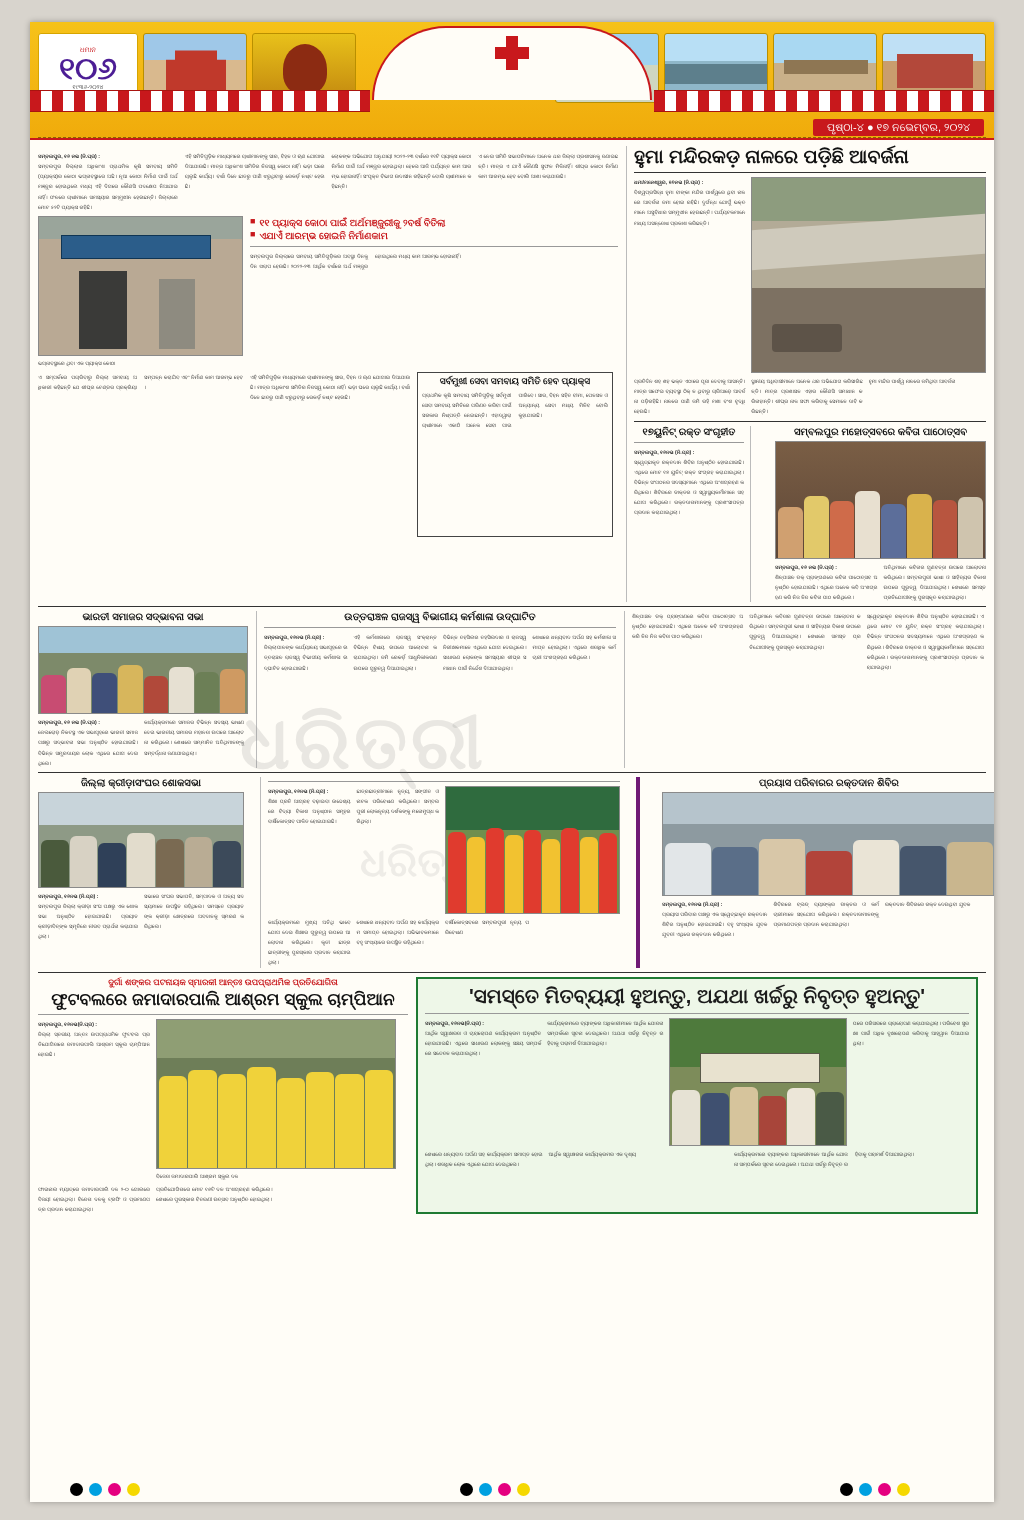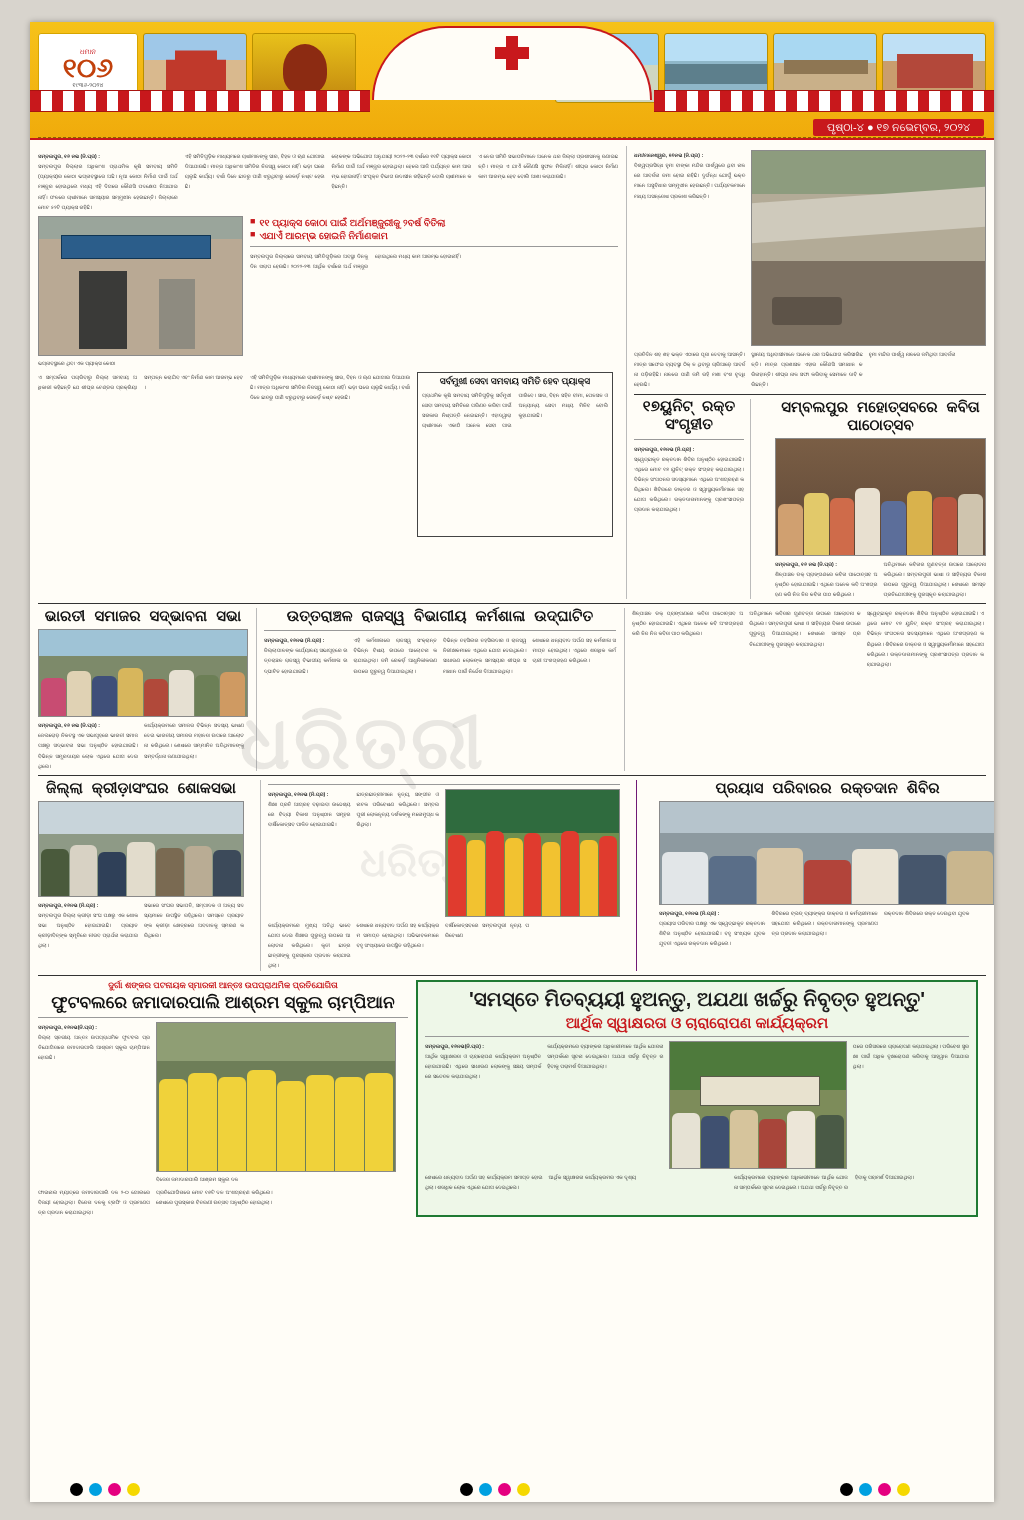--- a/index.html
+++ b/index.html
@@ -23,21 +23,21 @@
     background:linear-gradient(#f6c21a,#f0ab0b);
     border-bottom:2px solid #c8181c;
     overflow:hidden;
   }
   .mh-strip { position:absolute; left:0; right:0; top:0; height:92px; display:flex; align-items:center; padding:5px 8px; gap:5px;}
   .mh-logo {
     width:100px;height:70px;background:#fff;border:1px solid #d6a500;border-radius:3px;
     display:flex;flex-direction:column;align-items:center;justify-content:center;line-height:1;
   }
   .mh-logo .l1 { font-size:7px;color:#c8181c;}
-  .mh-logo .l2 { font-size:27px;color:#c2410c;font-weight:bold;font-family:Liberation Serif, serif;}
+  .mh-logo .l2 { font-size:31px;color:#4c1d95;font-weight:bold;font-family:Liberation Serif, serif;}
   .mh-logo .l3 { font-size:6px;color:#333;}
   .mh-photo { width:104px;height:70px;border:1px solid #b98f00;border-radius:3px;overflow:hidden;position:relative;}
   .p1 { background:linear-gradient(#9fc8e8 0 38%, #d9b98e 38% 100%); }
   .p1:after{content:"";position:absolute;left:22px;top:12px;width:60px;height:46px;background:#c0392b;clip-path:polygon(0 100%,0 30%,15% 30%,15% 10%,85% 10%,85% 30%,100% 30%,100% 100%);}
   .p2 { background:linear-gradient(#e8c11a,#c2870f); }
   .p2:after{content:"";position:absolute;left:30px;top:10px;width:44px;height:50px;border-radius:50% 50% 40% 40%;background:#8c2b12;}
   .p3 { background:linear-gradient(#9fd2f0 0 45%,#cfd6c0 45% 100%); }
   .p3:after{content:"";position:absolute;left:32px;top:16px;width:40px;height:44px;background:#e8e4d8;border-radius:50% 50% 0 0;}
   .p4 { background:linear-gradient(#b8dff5 0 40%, #8fb7c9 40% 100%); }
   .p4:after{content:"";position:absolute;left:0;top:30px;width:100%;height:20px;background:#5d7f8c;}
@@ -82,21 +82,21 @@
     background:#c8181c;color:#fff;font-size:11px;padding:2px 14px;border-radius:2px;
     white-space:nowrap;
   }
   .mh-rule { position:absolute;left:8px;right:8px;bottom:0;height:0;border-top:1px dashed #8a6a00;}
 
   
   .body-area { position:relative; padding:6px 8px 0 8px; }
   .hl { font-weight:bold; color:#111; }
   .hl.big { font-size:29px; letter-spacing:.3px; }
   .hl.mid { font-size:19px; }
-  .hl.sm  { font-size:15px;font-family:Liberation Mono, monospace; }
+  .hl.sm  { font-size:10px; }
   .txt {
     font-size:5.2px; line-height:1.95; color:#2b2b2b; text-align:justify;
     word-break:break-all;
   }
   .cols2 { column-count:2; column-gap:7px; }
   .cols3 { column-count:3; column-gap:7px; }
   .rule { border-top:1px solid #333; margin:4px 0; }
   .rule.thin { border-top:1px solid #999; }
 
   
@@ -219,20 +219,21 @@
           <div style="width:196px;">
             <div class="boxed" style="height:165px;">
               <div class="hl" style="font-size:9px;text-align:center;margin-bottom:3px;">ସର୍ବମୁଖୀ ସେବା ସମବାୟ ସମିତି ହେବ ପ୍ୟାକ୍ସ</div>
               <div class="txt cols2" style="height:136px;">ପ୍ରାଥମିକ କୃଷି ସମବାୟ ସମିତିଗୁଡ଼ିକୁ ସର୍ବମୁଖୀ ସେବା ସମବାୟ ସମିତିରେ ପରିଣତ କରିବା ପାଇଁ ସରକାର ନିଷ୍ପତ୍ତି ନେଇଛନ୍ତି। ଏହାଦ୍ୱାରା ଚାଷୀମାନେ ଏକାଠି ଅନେକ ସେବା ପାଇପାରିବେ। ସାର, ବିହନ ସହିତ ବୀମା, ପେନସନ ଓ ଅନ୍ୟାନ୍ୟ ସେବା ମଧ୍ୟ ମିଳିବ ବୋଲି କୁହାଯାଇଛି।</div>
             </div>
           </div>
         </div>
       </div>
 
       <div style="width:360px;border-left:1px solid #bbb;padding-left:7px;">
+        <div class="hl mid" style="border-bottom:1px solid #333;padding-bottom:4px;">ହୁମା ମନ୍ଦିରକଡ଼ ନାଳରେ ପଡ଼ିଛି ଆବର୍ଜନା</div>
         <div style="display:flex;gap:6px;margin-top:4px;">
           <div style="width:112px;">
             <div class="txt" style="font-weight:bold;">ଧମା/ମନେଶ୍ୱର, ୧୬ନଭ (ନି.ପ୍ର) :</div>
             <div class="txt">ବିଶ୍ୱପ୍ରସିଦ୍ଧ ହୁମା ବାଙ୍କା ମନ୍ଦିର ପାର୍ଶ୍ୱରେ ଥିବା ନାଳରେ ଆବର୍ଜନା ଜମା ହୋଇ ରହିଛି। ଦୁର୍ଗନ୍ଧ ଯୋଗୁଁ ଭକ୍ତମାନେ ଅସୁବିଧାର ସମ୍ମୁଖୀନ ହେଉଛନ୍ତି। ପର୍ଯ୍ୟଟକମାନେ ମଧ୍ୟ ଅସନ୍ତୋଷ ପ୍ରକାଶ କରିଛନ୍ତି।</div>
           </div>
           <div style="width:236px;">
             <div class="ph" style="height:196px;background:linear-gradient(#8d9c7e 0 22%, #b3ab97 22% 100%);">
               <div style="position:absolute;left:0;top:44px;width:100%;height:40px;background:#cfcabc;transform:skewY(-4deg);"></div>
               <div style="position:absolute;left:0;bottom:0;width:100%;height:84px;background:#7d7162;"></div>
               <div style="position:absolute;left:20px;bottom:20px;width:70px;height:28px;background:#5d5348;border-radius:4px;"></div>
@@ -412,21 +413,21 @@
             </div>
           <div style="width:84px;">
               <div class="txt">ଶେଷରେ ଧନ୍ୟବାଦ ଅର୍ପଣ ସହ କାର୍ଯ୍ୟକ୍ରମ ସମାପ୍ତ ହୋଇଥିଲା। ଅଭିଭାବକମାନେ ବହୁ ସଂଖ୍ୟାରେ ଉପସ୍ଥିତ ରହିଥିଲେ।</div>
             </div>
           <div style="width:178px;">
               <div class="txt cols2">ବାର୍ଷିକୋତ୍ସବରେ ସମ୍ବଲପୁରୀ ନୃତ୍ୟ ପରିବେଷଣ</div>
             </div>
         </div>
       </div>
 
-      <div style="width:360px;border-left:1px solid #701a75;padding-left:22px;">
+      <div style="width:360px;border-left:4px solid #701a75;padding-left:22px;">
         <div class="hl sm" style="text-align:center;">ପ୍ରୟାସ ପରିବାରର ରକ୍ତଦାନ ଶିବିର</div>
         <div class="ph" style="height:104px;margin-top:3px;background:linear-gradient(#b6c4cc 0 30%,#8d9aa0 30% 100%);">
           <div class="people">
             <i style="height:82%;background:#e2e6e8"></i>
               <i style="height:76%;background:#5a6e88"></i>
             <i style="height:88%;background:#d8c7a8"></i>
               <i style="height:70%;background:#b2443a"></i>
             <i style="height:86%;background:#eae4d6"></i>
               <i style="height:78%;background:#46566c"></i>
             <i style="height:84%;background:#c9b68e"></i>
@@ -481,21 +482,20 @@
               <div class="txt">ଫାଇନାଲ ମ୍ୟାଚ୍‌ରେ ଜମାଦାରପାଲି ଦଳ ୨-୦ ଗୋଲରେ ବିଜୟୀ ହୋଇଥିଲା। ବିଜେତା ଦଳକୁ ଟ୍ରଫି ଓ ପ୍ରମାଣପତ୍ର ପ୍ରଦାନ କରାଯାଇଥିଲା।</div>
             </div>
           <div style="width:240px;">
               <div class="txt cols2">ପ୍ରତିଯୋଗିତାରେ ମୋଟ ୧୬ଟି ଦଳ ଅଂଶଗ୍ରହଣ କରିଥିଲେ। ଶେଷରେ ପୁରସ୍କାର ବିତରଣୀ ଉତ୍ସବ ଅନୁଷ୍ଠିତ ହୋଇଥିଲା।</div>
             </div>
         </div>
       </div>
 
       <div class="adbox" style="width:562px;padding:5px 7px;">
         <div class="hl" style="font-size:20px;text-align:center;color:#1b1b1b;line-height:1.25;">'ସମସ୍ତେ ମିତବ୍ୟୟୀ ହୁଅନ୍ତୁ, ଅଯଥା ଖର୍ଚ୍ଚରୁ ନିବୃତ୍ତ ହୁଅନ୍ତୁ'</div>
-        <div class="hl" style="font-size:15px;text-align:center;color:#c8181c;margin-top:2px;">ଆର୍ଥିକ ସ୍ୱାକ୍ଷରତା ଓ ଚାରାରୋପଣ କାର୍ଯ୍ୟକ୍ରମ</div>
         <div class="rule thin"></div>
         <div style="display:flex;gap:6px;">
           <div style="width:118px;">
             <div class="txt" style="font-weight:bold;">ସମ୍ବଲପୁର, ୧୬ନଭ(ନି.ପ୍ର) :</div>
             <div class="txt">ଆର୍ଥିକ ସ୍ୱାକ୍ଷରତା ଓ ଚାରାରୋପଣ କାର୍ଯ୍ୟକ୍ରମ ଅନୁଷ୍ଠିତ ହୋଇଯାଇଛି। ଏଥିରେ ସାଧାରଣ ଲୋକଙ୍କୁ ସଞ୍ଚୟ ସମ୍ପର୍କରେ ସଚେତନ କରାଯାଇଥିଲା।</div>
           </div>
           <div style="width:118px;">
               <div class="txt">କାର୍ଯ୍ୟକ୍ରମରେ ବ୍ୟାଙ୍କର ଅଧିକାରୀମାନେ ଆର୍ଥିକ ଯୋଜନା ସମ୍ପର୍କରେ ସୂଚନା ଦେଇଥିଲେ। ଅଯଥା ଖର୍ଚ୍ଚରୁ ନିବୃତ୍ତ ରହିବାକୁ ପରାମର୍ଶ ଦିଆଯାଇଥିଲା।</div>
             </div>
           <div style="width:180px;">

